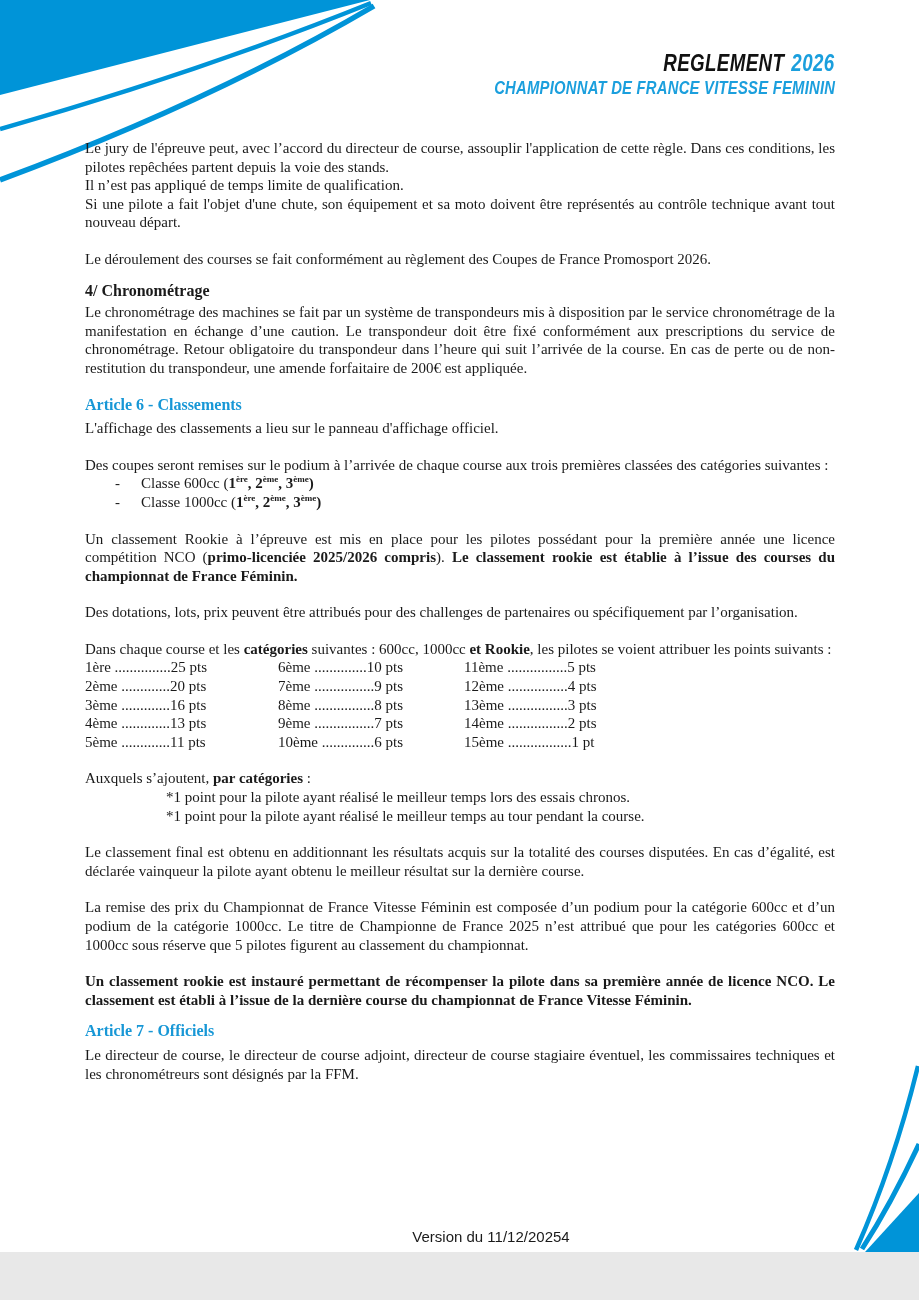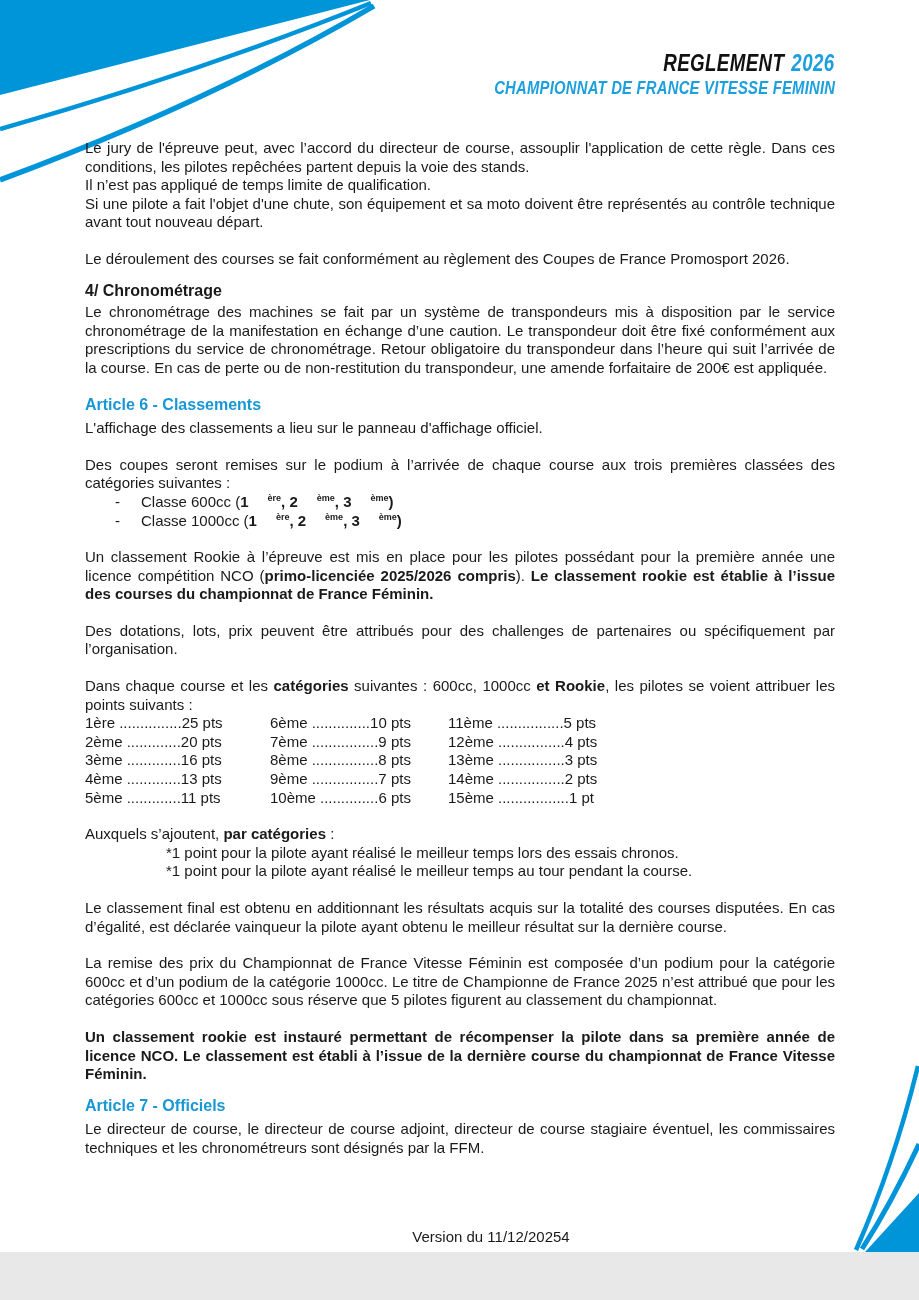--- a/index.html
+++ b/index.html
@@ -22,34 +22,34 @@
     font-style:italic;font-weight:bold;
     white-space:nowrap;
   }
   .doc-header .squeeze{display:inline-block;transform:scaleX(0.78);transform-origin:100% 50%;}
   .title-line{font-size:24px;letter-spacing:.5px;color:#111;}
   .title-line .year{color:#1b9fdd;margin-left:9px;}
   .subtitle-line{font-size:19px;letter-spacing:.3px;color:#1b9fdd;margin-top:2px;}
   
   .content{
     position:absolute;left:85px;top:139px;width:750px;
-    font-size:15px;line-height:18.6px;
+    font-size:15px;line-height:18.6px;font-family:Liberation Serif, serif;
   }
   p{margin:0;}
   .j{text-align:justify;}
   .b{font-weight:bold;}
-  sup{font-size:0.6em;line-height:0;font-weight:inherit;margin-left:19px;}
+  sup{font-size:0.6em;line-height:0;font-weight:inherit;}
   .gap{height:18px;}
   .gap-sm{height:13px;}
   .h-black{font-size:16px;font-weight:bold;margin:0 0 3px 0;}
   .h-blue{font-size:16px;font-weight:bold;color:#1797d6;margin:0 0 5px 0;}
   .bullet-row{display:flex;}
   .bullet-marker{width:26px;margin-left:30px;flex:none;}
   .indent-line{margin-left:81px;}
-  .pts-table{display:flex;}
+  .pts-table{display:flex;gap:8px;}
   .pts-col{flex:none;}
   .pts-col-1{width:185px;}
   .pts-col-2{width:178px;}
   .pts-col-3{width:auto;}
   
   .doc-footer{
     position:absolute;left:103px;right:88px;top:1228px;
     display:flex;justify-content:center;
     font-size:15px;color:#1a1a1a;margin-left:48px;
   }

